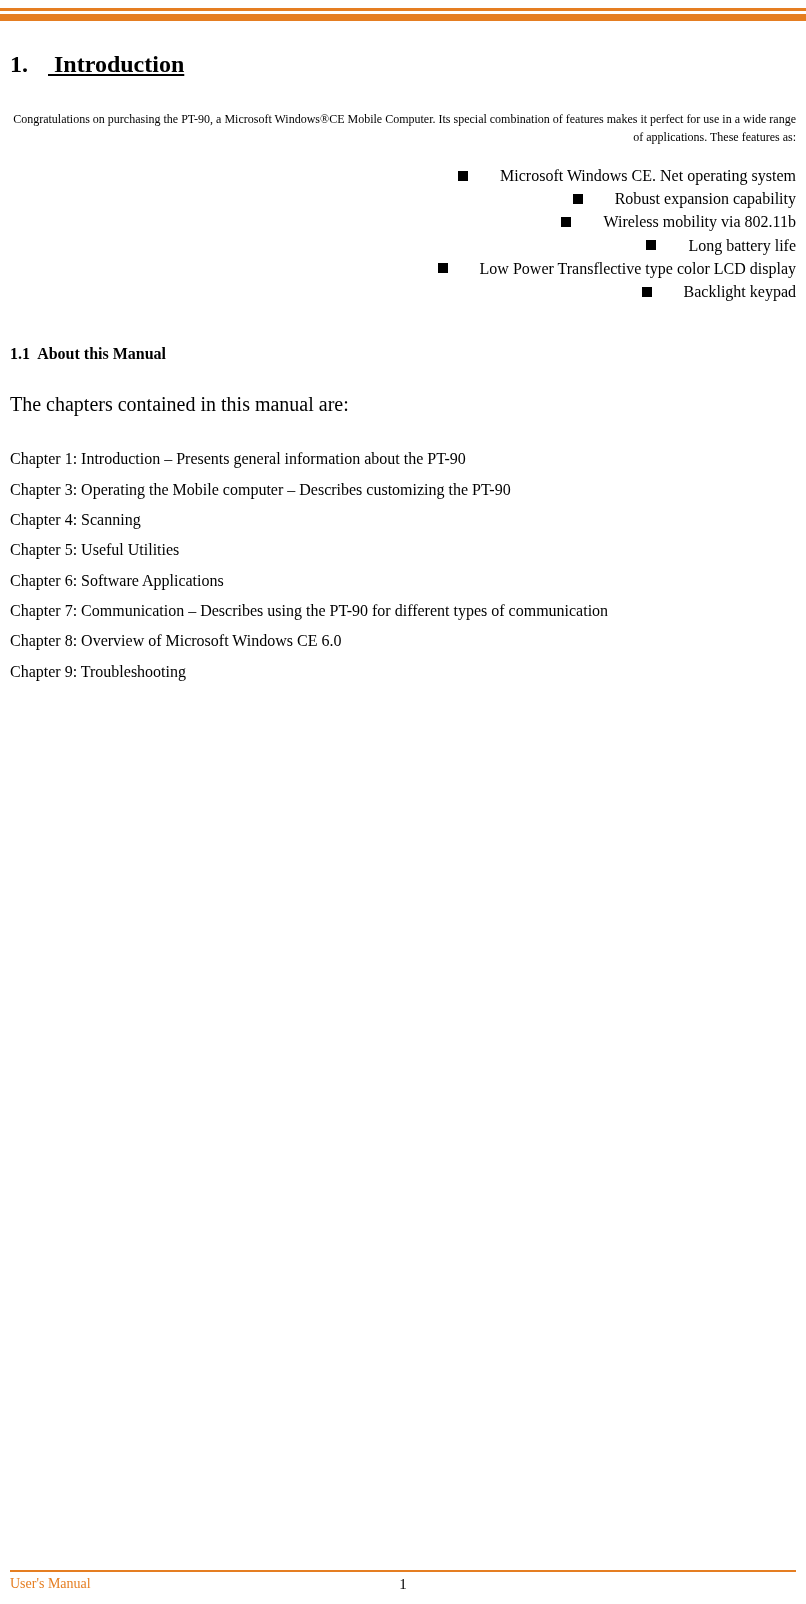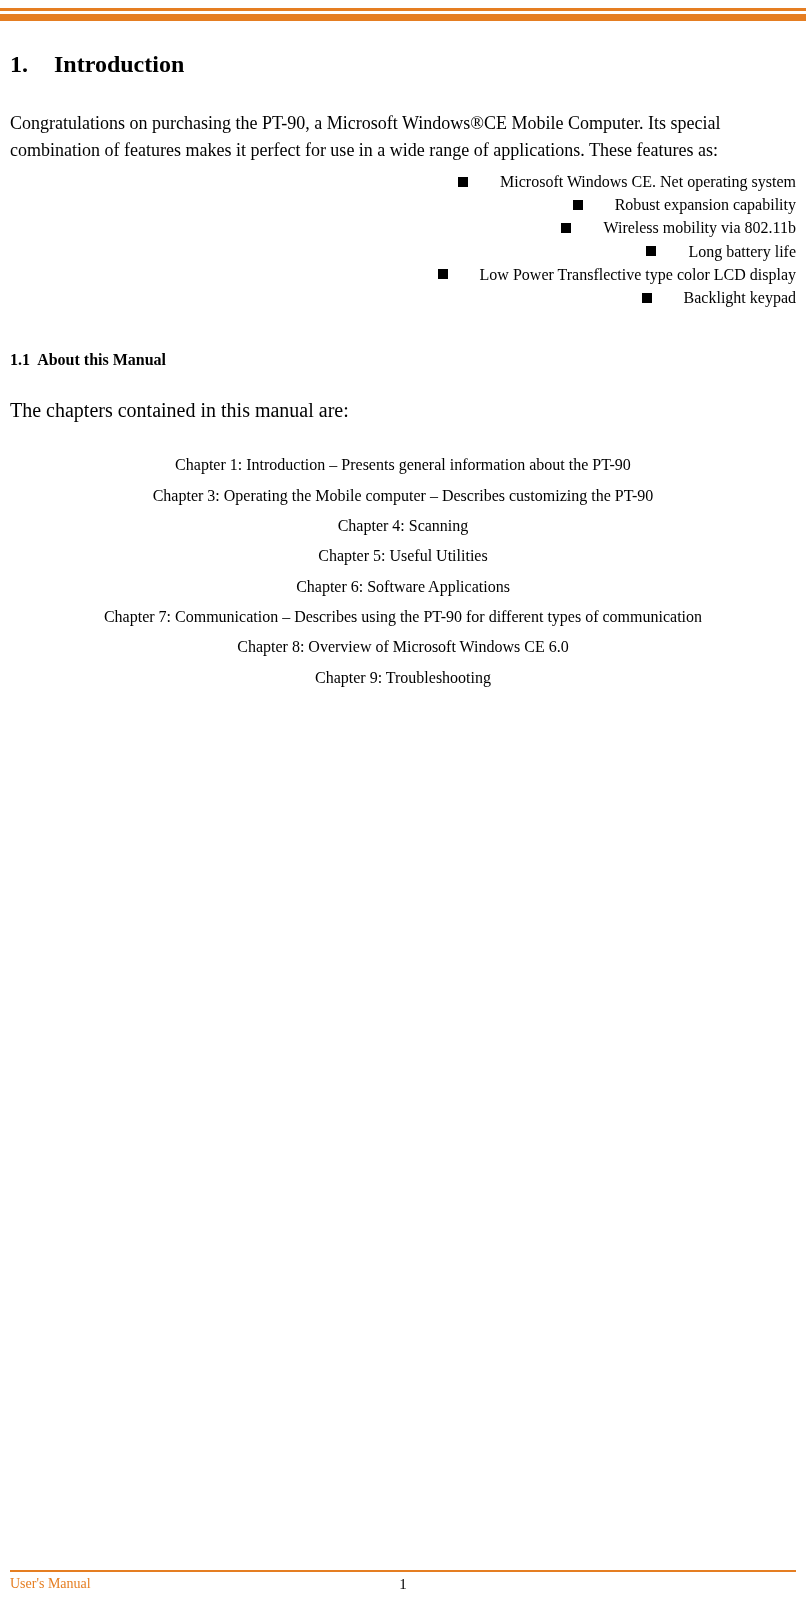--- a/index.html
+++ b/index.html
@@ -27,29 +27,31 @@
       background: #e57e22;
       margin-top: 3px;
     }
     .content {
       padding: 30px 10px 0 10px;
     }
     h1 {
       font-size: 24px;
       font-weight: bold;
       margin-bottom: 32px;
+      text-decoration: underline;
     }
     .section-num {
       display: inline-block;
       min-width: 38px;
     }
     .intro-para {
-      font-size: 18px;
+      font-size: 12px;
       line-height: 1.5;
-      margin-bottom: 6px;
+      margin-bottom: 18px;
+      text-align: right;
     }
     .features-list {
       list-style: none;
       padding-left: 52px;
       margin-bottom: 42px;
     }
     .features-list li {
       font-size: 16px;
       line-height: 1.45;
       display: flex;
@@ -68,21 +70,20 @@
       font-size: 16px;
       font-weight: bold;
       margin-bottom: 30px;
     }
     .chapters-intro {
       font-size: 20px;
       margin-bottom: 28px;
     }
     .chapters-list {
       list-style: none;
-      text-align: center;
     }
     .chapters-list li {
       font-size: 16px;
       line-height: 1.9;
     }
     .footer {
       position: absolute;
       bottom: 12px;
       left: 0;
       width: 100%;

